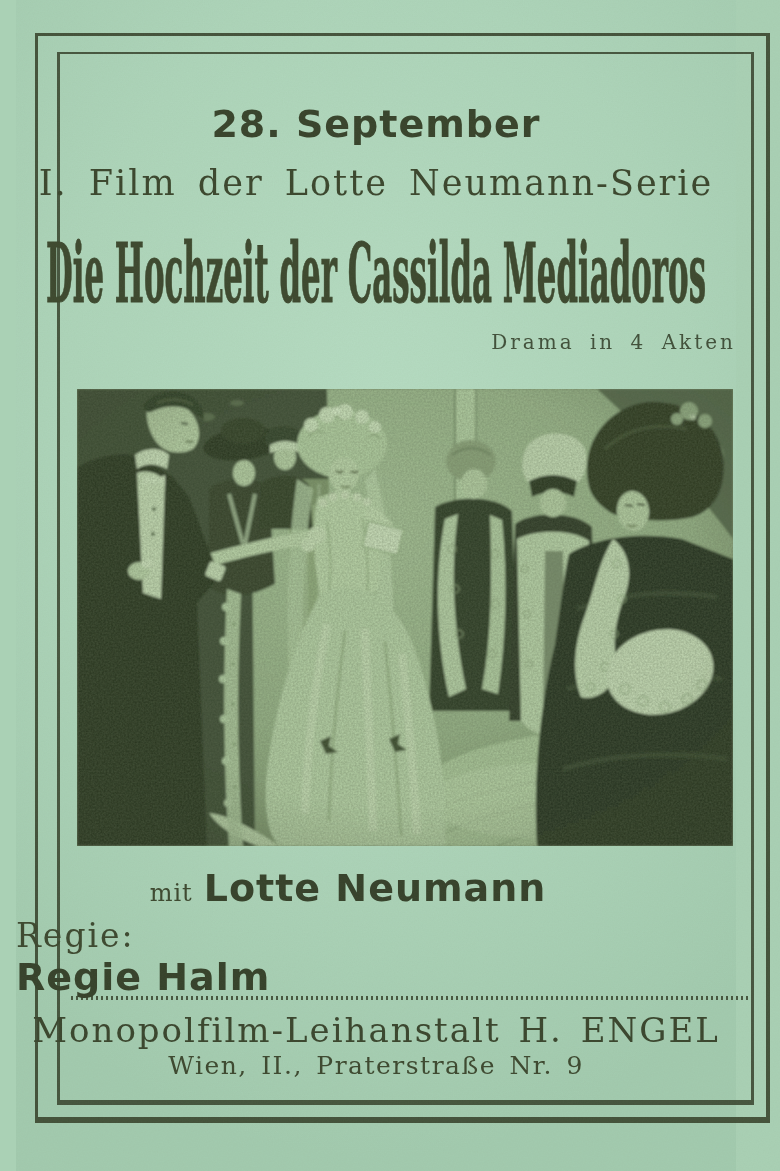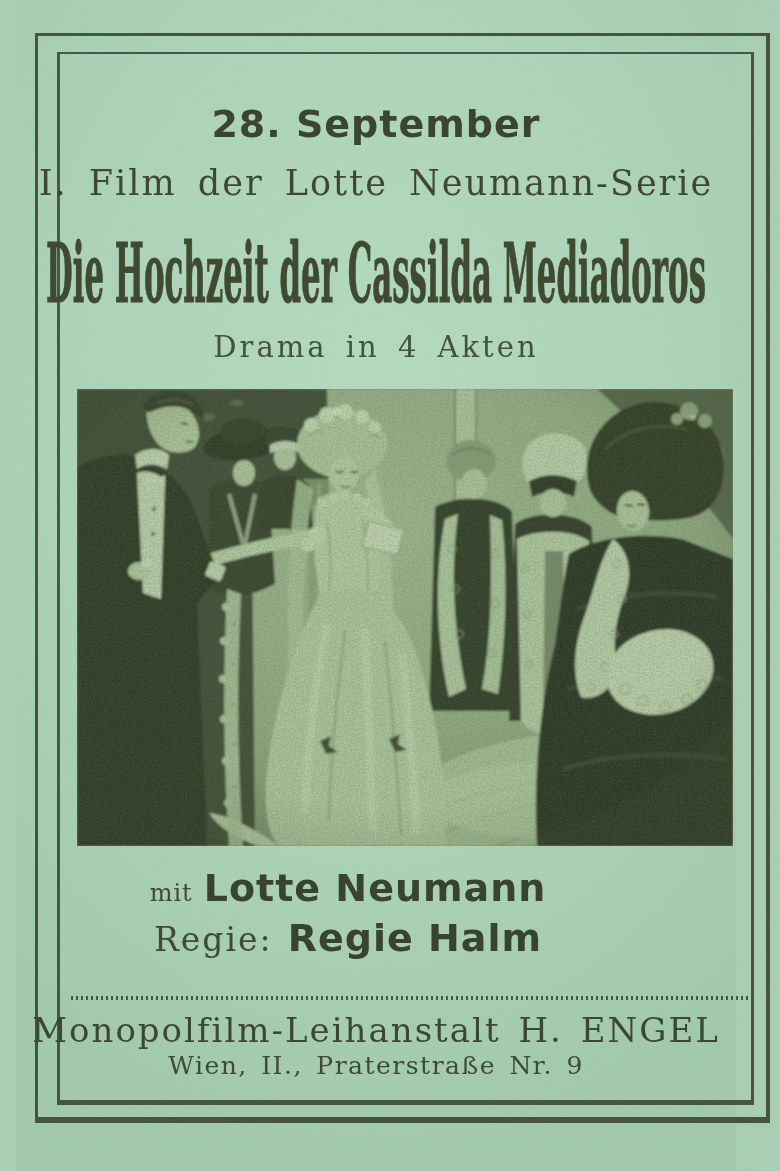--- a/index.html
+++ b/index.html
@@ -36,41 +36,41 @@
   .series{
     top:163px;font-size:35px;letter-spacing:2px;word-spacing:8px;color:#3b462d;
   }
   .title-wrap{top:218px;height:112px;}
   .title-wrap svg{display:block;margin:0 auto;}
   .title-wrap text{
     font-family:"DejaVu Serif","Liberation Serif",serif;
     font-weight:bold;fill:#3d482e;stroke:#3d482e;stroke-width:1;
   }
   .subtitle{
-    top:330px;font-size:29px;letter-spacing:3px;word-spacing:6px;color:#41503a;
+    top:330px;font-size:20px;letter-spacing:3px;word-spacing:6px;color:#41503a;text-align:right;
   }
   
   .photo{
     position:absolute;left:61px;top:389px;width:656px;height:457px;
     box-shadow:inset 0 0 22px rgba(40,50,30,.38);
     background:#92ad82;
   }
   .photo svg{display:block;}
   
   .credits{position:absolute;left:0;right:56px;top:866px;text-align:center;}
   .cast-line,.director-line{
     display:flex;justify-content:center;align-items:baseline;white-space:nowrap;
   }
   .cast-line .prefix{font-size:24px;letter-spacing:1px;color:#3d482f;margin-right:11px;}
   .cast-line .name,
   .director-line .name{
     font-family:"DejaVu Sans","Liberation Sans",sans-serif;
     font-weight:bold;font-size:38px;letter-spacing:1px;color:#36412a;text-align:right;
   }
-  .director-line{margin-top:6px;}
+  .director-line{margin-top:6px;flex-direction:column;}
   .director-line .label{font-size:33px;letter-spacing:2px;color:#3d482f;margin-right:15px;}
   
   .dotted-rule{
     position:absolute;left:55px;top:996px;width:678px;height:4px;
     background-image:repeating-linear-gradient(90deg,rgba(53,64,41,.85) 0 2px,transparent 2px 5px);
   }
   .distributor{top:1010px;font-size:34px;letter-spacing:2px;word-spacing:5px;color:#3a452d;}
   .address{top:1051px;font-size:25px;letter-spacing:1.5px;word-spacing:4px;color:#3d482f;}
   
   .paper-grain{

